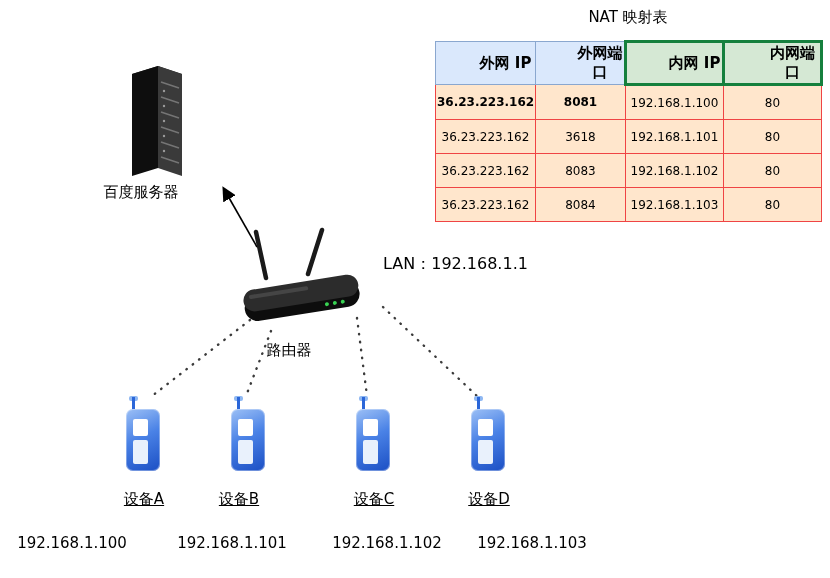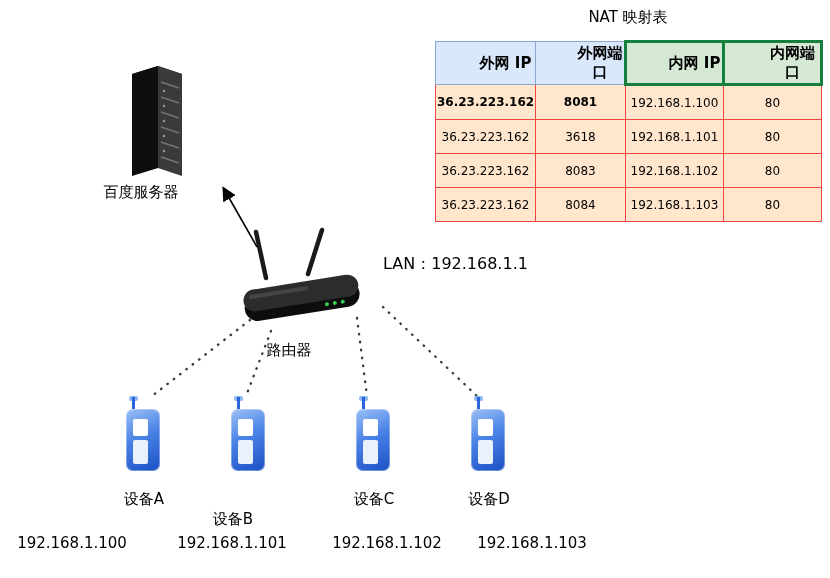--- a/index.html
+++ b/index.html
@@ -38,21 +38,21 @@
   .phone{position:absolute;width:40px;height:76px;}
   .phone .antenna{position:absolute;left:8px;top:1px;width:3px;height:14px;background:#2a66d9;}
   .phone .antenna-tip{position:absolute;left:5px;top:0px;width:9px;height:5px;background:#8fb8f2;border-radius:2px;}
   .phone .body{position:absolute;left:2px;top:13px;width:34px;height:62px;border-radius:7px;
     background:linear-gradient(155deg,#9cc0f6 0%,#4a82e6 45%,#1b4fc4 100%);
     box-shadow:inset 0 0 0 1px rgba(255,255,255,0.35);}
   .phone .screen{position:absolute;left:9px;top:23px;width:15px;height:17px;background:#ffffff;border-radius:2px;}
   .phone .panel{position:absolute;left:9px;top:44px;width:15px;height:24px;background:#e9f1fc;border-radius:2px;}
   .ph-a{left:124px;top:396px;} .ph-b{left:229px;top:396px;} .ph-c{left:354px;top:396px;} .ph-d{left:469px;top:396px;}
 
-  .dev-label{width:64px;top:490px;}
+  .dev-label{width:64px;top:490px;text-decoration:underline;}
   .ip-label{width:120px;top:534px;font-size:15px;}
 </style>
 </head>
 <body>
 
 <div class="canvas">
 
   <svg class="lines" width="830" height="578" aria-hidden="true">
     <defs>
       <marker id="arrowhead" markerWidth="9" markerHeight="9" refX="7" refY="4.5" orient="auto">
@@ -177,21 +177,21 @@
   </div>
   <div class="phone ph-d">
     <div class="antenna-tip"></div>
     <div class="antenna"></div>
     <div class="body"></div>
     <div class="screen"></div>
     <div class="panel"></div>
   </div>
 
   <div class="label centered dev-label" style="left:112px;">设备A</div>
-  <div class="label centered dev-label" style="left:201px;margin-top:20px;">设备B</div>
+  <div class="label centered dev-label" style="left:207px;">设备B</div>
   <div class="label centered dev-label" style="left:342px;">设备C</div>
   <div class="label centered dev-label" style="left:457px;">设备D</div>
 
   <div class="label centered ip-label" style="left:12px;">192.168.1.100</div>
   <div class="label centered ip-label" style="left:172px;">192.168.1.101</div>
   <div class="label centered ip-label" style="left:327px;">192.168.1.102</div>
   <div class="label centered ip-label" style="left:472px;">192.168.1.103</div>
 
 </div>
 

